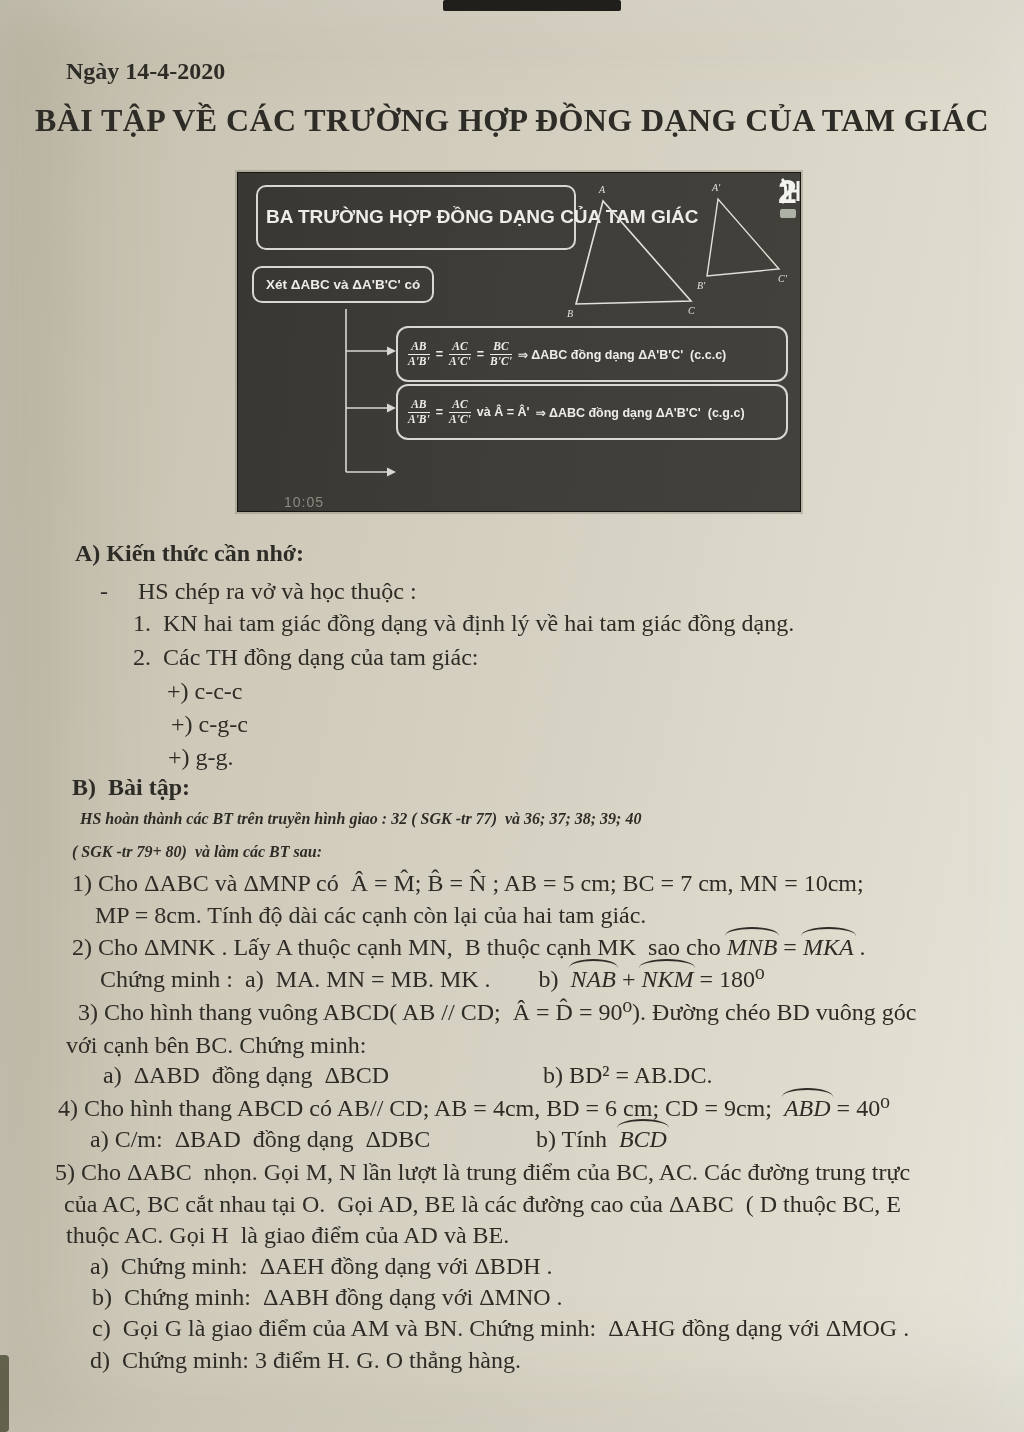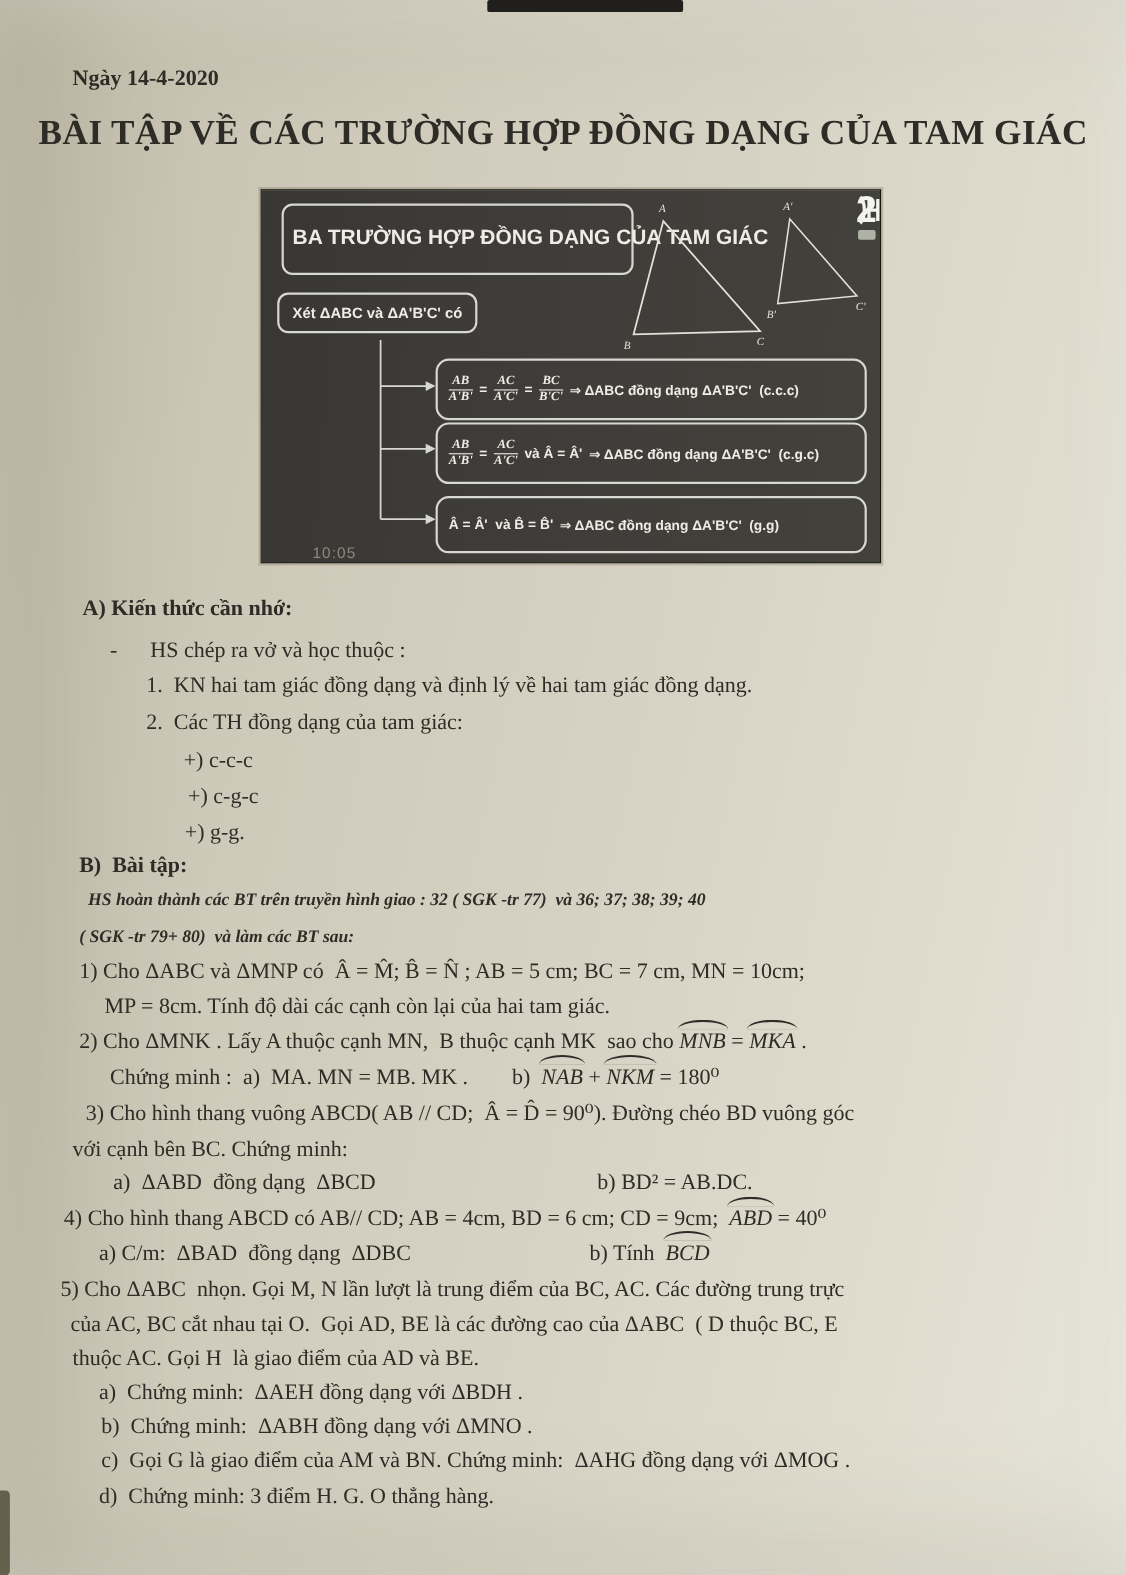--- a/index.html
+++ b/index.html
@@ -10,21 +10,21 @@
     background:#b9b4a4;
   }
   .paper{
     position:relative;width:1024px;height:1432px;
     background:linear-gradient(102deg,#c3beac 0%,#cfcaba 30%,#d7d3c4 55%,#dfdcce 78%,#e7e5d9 100%);
     box-shadow:inset 60px -20px 120px rgba(110,105,85,.18), inset -10px 10px 60px rgba(255,255,255,.25);
     color:#2e2c26;
   }
   .edge-sliver{position:absolute;left:0;top:1355px;width:9px;height:77px;background:#4a4a33;border-radius:0 4px 4px 0;opacity:.8;}
   .top-smudge{position:absolute;left:443px;top:0;width:178px;height:11px;background:#201f1b;border-radius:2px;}
-  .line{position:absolute;white-space:pre;font-size:20px;line-height:30px;}
+  .line{position:absolute;white-space:pre;font-size:24px;line-height:30px;}
   .b{font-weight:700;}
   .bi{font-weight:700;font-style:italic;font-size:16px;}
   .doc-title{position:absolute;top:102px;left:0;width:100%;text-align:center;font-weight:700;font-size:32px;letter-spacing:.4px;white-space:pre;}
   .dash{display:inline-block;margin-right:30px;}
   .bcol{position:absolute;top:0;}
   .arc{position:relative;display:inline-block;font-style:italic;}
   .arc::before{
     content:"";position:absolute;left:-2px;right:-2px;top:-5px;height:7px;
     border-top:2px solid #2e2c26;border-radius:50% 50% 0 0 / 100% 100% 0 0;
   }
@@ -122,24 +122,20 @@
     </div>
 
     <div class="case case2">
       <span class="frac"><span class="fn">AB</span><span class="fd">A'B'</span></span>
       <span>=</span>
       <span class="frac"><span class="fn">AC</span><span class="fd">A'C'</span></span>
       <span>và Â = Â'</span>
       <span>⇒ ΔABC đồng dạng ΔA'B'C'  (c.g.c)</span>
     </div>
 
-    <div class="case case3">
-      <span>Â = Â'  và B̂ = B̂'</span>
-      <span>⇒ ΔABC đồng dạng ΔA'B'C'  (g.g)</span>
-    </div>
 
     <div class="timestamp">10:05</div>
   </div>
 
   <div class="line b" style="left:75px;top:538px;">A) Kiến thức cần nhớ:</div>
   <div class="line" style="left:100px;top:576px;"><span class="dash">-</span><span>HS chép ra vở và học thuộc :</span></div>
   <div class="line" style="left:133px;top:608px;">1.  KN hai tam giác đồng dạng và định lý về hai tam giác đồng dạng.</div>
   <div class="line" style="left:133px;top:642px;">2.  Các TH đồng dạng của tam giác:</div>
   <div class="line" style="left:167px;top:676px;">+) c-c-c</div>
   <div class="line" style="left:171px;top:709px;">+) c-g-c</div>

